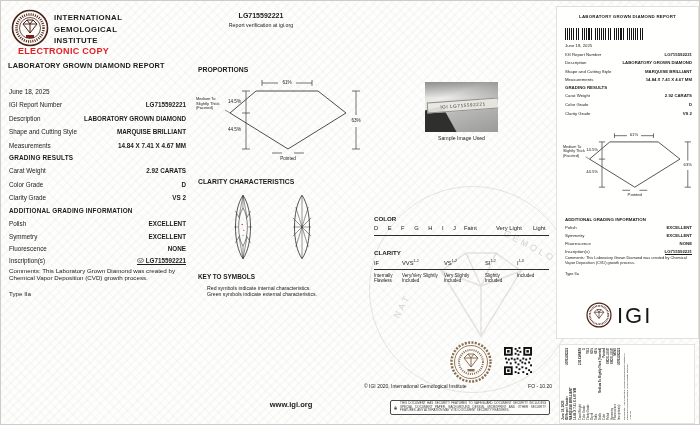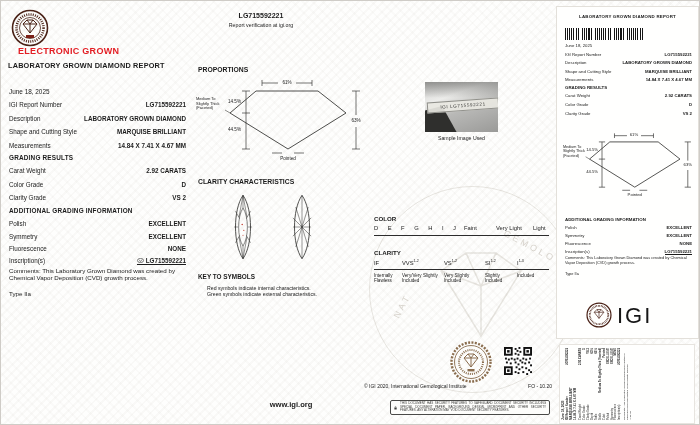--- a/index.html
+++ b/index.html
@@ -67,21 +67,26 @@
     <path d="M20,30 L45,12 L75,12 L100,30 L60,95 Z M20,30 L60,45 L100,30 M60,45 L60,95 M45,12 L60,45 L75,12" fill="none" stroke="rgba(150,140,122,.22)" stroke-width="1.5"></path>
   </svg>
 
   <svg class="abs seal" style="left:10px;top:8px;" width="38" height="38" viewBox="0 0 38 38">
     <circle cx="19" cy="19" r="17.5" fill="none" stroke="#4a2217" stroke-width="1.6"></circle>
     <circle cx="19" cy="19" r="13.5" fill="none" stroke="#4a2217" stroke-width="2.6" stroke-dasharray="1,1.2"></circle>
     <circle cx="19" cy="19" r="10.5" fill="none" stroke="#4a2217" stroke-width=".8"></circle>
     <path d="M12,15 L16,11 L22,11 L26,15 L19,24 Z M12,15 L26,15 M16,11 L19,15 L22,11 M19,15 L19,24" fill="none" stroke="#4a2217" stroke-width="1"></path>
     <rect x="15" y="26" width="8" height="3" fill="#7a1f17"></rect>
   </svg>
-  <div class="abs red b" style="left:17px;top:45px;font-size:9px;letter-spacing:.3px;">ELECTRONIC GROWN</div>
+  <div class="abs" style="left:53px;top:11px;font-size:7.8px;line-height:11.5px;font-weight:bold;letter-spacing:.4px;">
+    <div>INTERNATIONAL</div>
+    <div>GEMOLOGICAL</div>
+    <div>INSTITUTE</div>
+  </div>
+  <div class="abs red b" style="left:17px;top:45px;font-size:9px;letter-spacing:.3px;">ELECTRONIC COPY</div>
   <div class="abs b" style="left:7px;top:60px;font-size:7.3px;letter-spacing:.2px;">LABORATORY GROWN DIAMOND REPORT</div>
   <div class="abs" style="left:8px;top:87px;font-size:6.4px;">June 18, 2025</div>
 
   <div class="row" style="top:100px;">
     <span class="lbl">IGI Report Number</span>
     <span class="val">LG715592221</span>
   </div>
   <div class="row" style="top:113.5px;">
     <span class="lbl">Description</span>
     <span class="val">LABORATORY GROWN DIAMOND</span>

